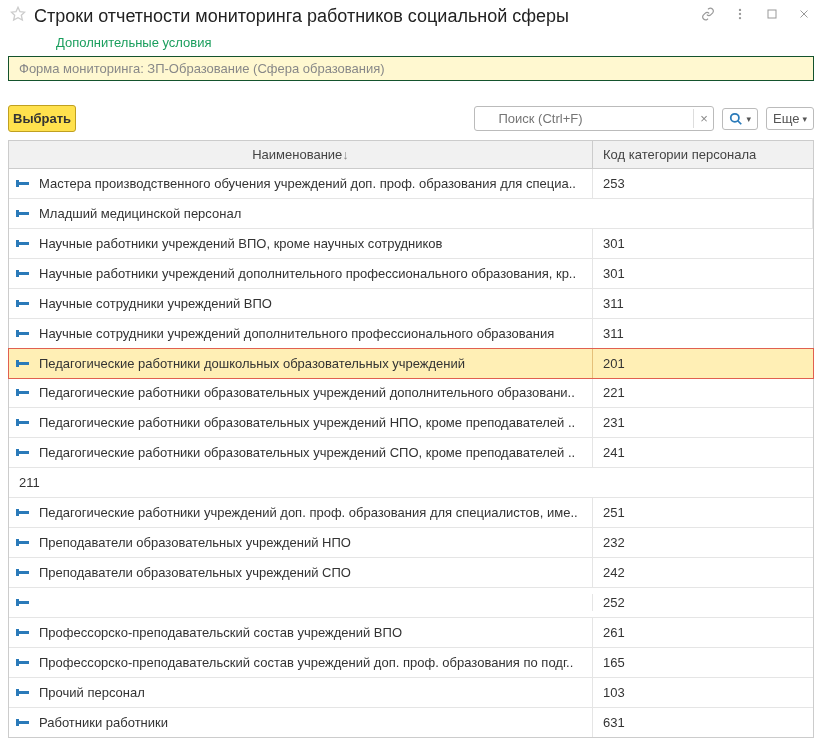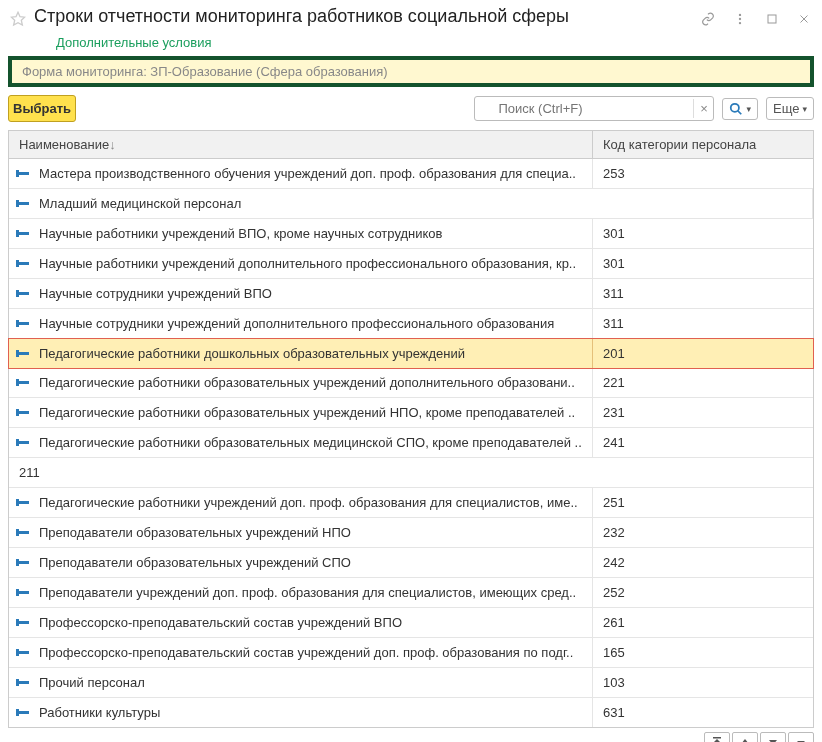--- a/index.html
+++ b/index.html
@@ -1,40 +1,40 @@
 <!DOCTYPE html>
 <html><head>
 <meta charset="utf-8">
 <style>
 * { box-sizing: border-box; margin: 0; padding: 0; }
 body { font-family: Arial, sans-serif; font-size: 13px; color: #333; background: #fff; width: 822px; }
 
-.header { display: flex; align-items: flex-end; padding: 6px 10px; gap: 8px; }
+.header { display: flex; align-items: flex-start; padding: 6px 10px; gap: 8px; }
 .star-icon { width: 16px; height: 16px; display: inline-flex; align-items: center; justify-content: center; color: #ccc; }
 .title { font-size: 18px; flex: 1; color: #222; }
 .header-btn { width: 16px; height: 16px; display: inline-flex; align-items: center; justify-content: center; color: #999; cursor: pointer; margin-left: 8px; }
 
 .conditions-link { color: #1a9e5d; padding: 2px 12px; font-size: 13px; cursor: pointer; margin-left: 44px; }
 
-.info-bar { background: #fff8d0; border: 4px solid #14532d; padding: 4px 10px; margin: 4px 8px 0 8px; color: #888; font-size: 13px; }
+.info-bar { background: #fff8d0; border: 1px solid #14532d; padding: 4px 10px; margin: 4px 8px 16px 8px; color: #888; font-size: 13px; }
 
 .toolbar { display: flex; align-items: center; padding: 8px 8px 8px 8px; gap: 8px; }
 .select-btn { background: #ffe14d; border: 1px solid #c0a020; border-radius: 3px; padding: 5px 4px; font-size: 13px; cursor: pointer; font-weight: bold; color: #333; }
 .spacer { flex: 1; }
 .search-wrap { display: flex; align-items: center; border: 1px solid #bbb; border-radius: 3px; width: 240px; }
 .search-input { border: none; outline: none; padding: 4px 8px; flex: 1; font-size: 13px; color: #999; margin-left: 15px; }
 .search-clear { width: 20px; text-align: center; color: #888; cursor: pointer; border-left: 1px solid #ddd; padding: 2px 0; }
 .icon-btn { border: 1px solid #bbb; border-radius: 3px; padding: 3px 6px; cursor: pointer; background: #fff; display: inline-flex; align-items: center; gap: 3px; color: #555; }
 .icon-btn.search-btn { color: #2a7ab9; }
 .more-btn { font-size: 13px; }
 
 .table-wrap { border: 1px solid #ccc; margin: 0 8px; }
 .thead { display: flex; background: #f1f1f1; border-bottom: 1px solid #ccc; }
 .th { padding: 6px 10px; font-size: 13px; color: #444; display: flex; align-items: center; }
-.th.name { flex: 1; border-right: 1px solid #ccc; justify-content: flex-start; }
+.th.name { flex: 1; border-right: 1px solid #ccc; justify-content: center; }
 .th.code { width: 220px; }
 .sort-arrow { color: #888; }
 
 .tbody { }
 .row { display: flex; border-bottom: 1px solid #e5e5e5; align-items: center; }
 .row:last-child { border-bottom: none; }
 .cell.name { flex: 1; padding: 7px 10px; border-right: 1px solid #e5e5e5; display: flex; align-items: center; white-space: nowrap; overflow: hidden; text-overflow: ellipsis; }
 .cell.name .lbl { overflow: hidden; text-overflow: ellipsis; }
 .cell.code { width: 220px; padding: 7px 10px; }
 .item-icon { width: 10px; height: 3px; background: #2a7ab9; margin-right: 10px; flex-shrink: 0; position: relative; }
@@ -173,21 +173,21 @@
       <div class="row">
         <div class="cell name">
           <span class="item-icon"></span>
           <span class="lbl">Педагогические работники образовательных учреждений НПО, кроме преподавателей ..</span>
         </div>
         <div class="cell code">231</div>
       </div>
       <div class="row">
         <div class="cell name">
           <span class="item-icon"></span>
-          <span class="lbl">Педагогические работники образовательных медицинской СПО, кроме преподавателей ..</span>
+          <span class="lbl">Педагогические работники образовательных учреждений СПО, кроме преподавателей ..</span>
         </div>
         <div class="cell code">241</div>
       </div>
       <div class="row">
         <div class="cell code">211</div>
       </div>
       <div class="row">
         <div class="cell name">
           <span class="item-icon"></span>
           <span class="lbl">Педагогические работники учреждений доп. проф. образования для специалистов, име..</span>
@@ -204,21 +204,20 @@
       <div class="row">
         <div class="cell name">
           <span class="item-icon"></span>
           <span class="lbl">Преподаватели образовательных учреждений СПО</span>
         </div>
         <div class="cell code">242</div>
       </div>
       <div class="row">
         <div class="cell name">
           <span class="item-icon"></span>
-          <span class="lbl">Преподаватели учреждений доп. проф. образования для специалистов, имеющих сред..</span>
         </div>
         <div class="cell code">252</div>
       </div>
       <div class="row">
         <div class="cell name">
           <span class="item-icon"></span>
           <span class="lbl">Профессорско-преподавательский состав учреждений ВПО</span>
         </div>
         <div class="cell code">261</div>
       </div>
@@ -232,21 +231,21 @@
       <div class="row">
         <div class="cell name">
           <span class="item-icon"></span>
           <span class="lbl">Прочий персонал</span>
         </div>
         <div class="cell code">103</div>
       </div>
       <div class="row">
         <div class="cell name">
           <span class="item-icon"></span>
-          <span class="lbl">Работники культуры</span>
+          <span class="lbl">Работники работники</span>
         </div>
         <div class="cell code">631</div>
       </div>
     </div>
 </div>
 
 <div class="footer">
   <button class="nav-btn">
       <svg width="10" height="10" viewBox="0 0 10 10">
         <polygon points="5,2 1,6 9,6" fill="#555"></polygon>

